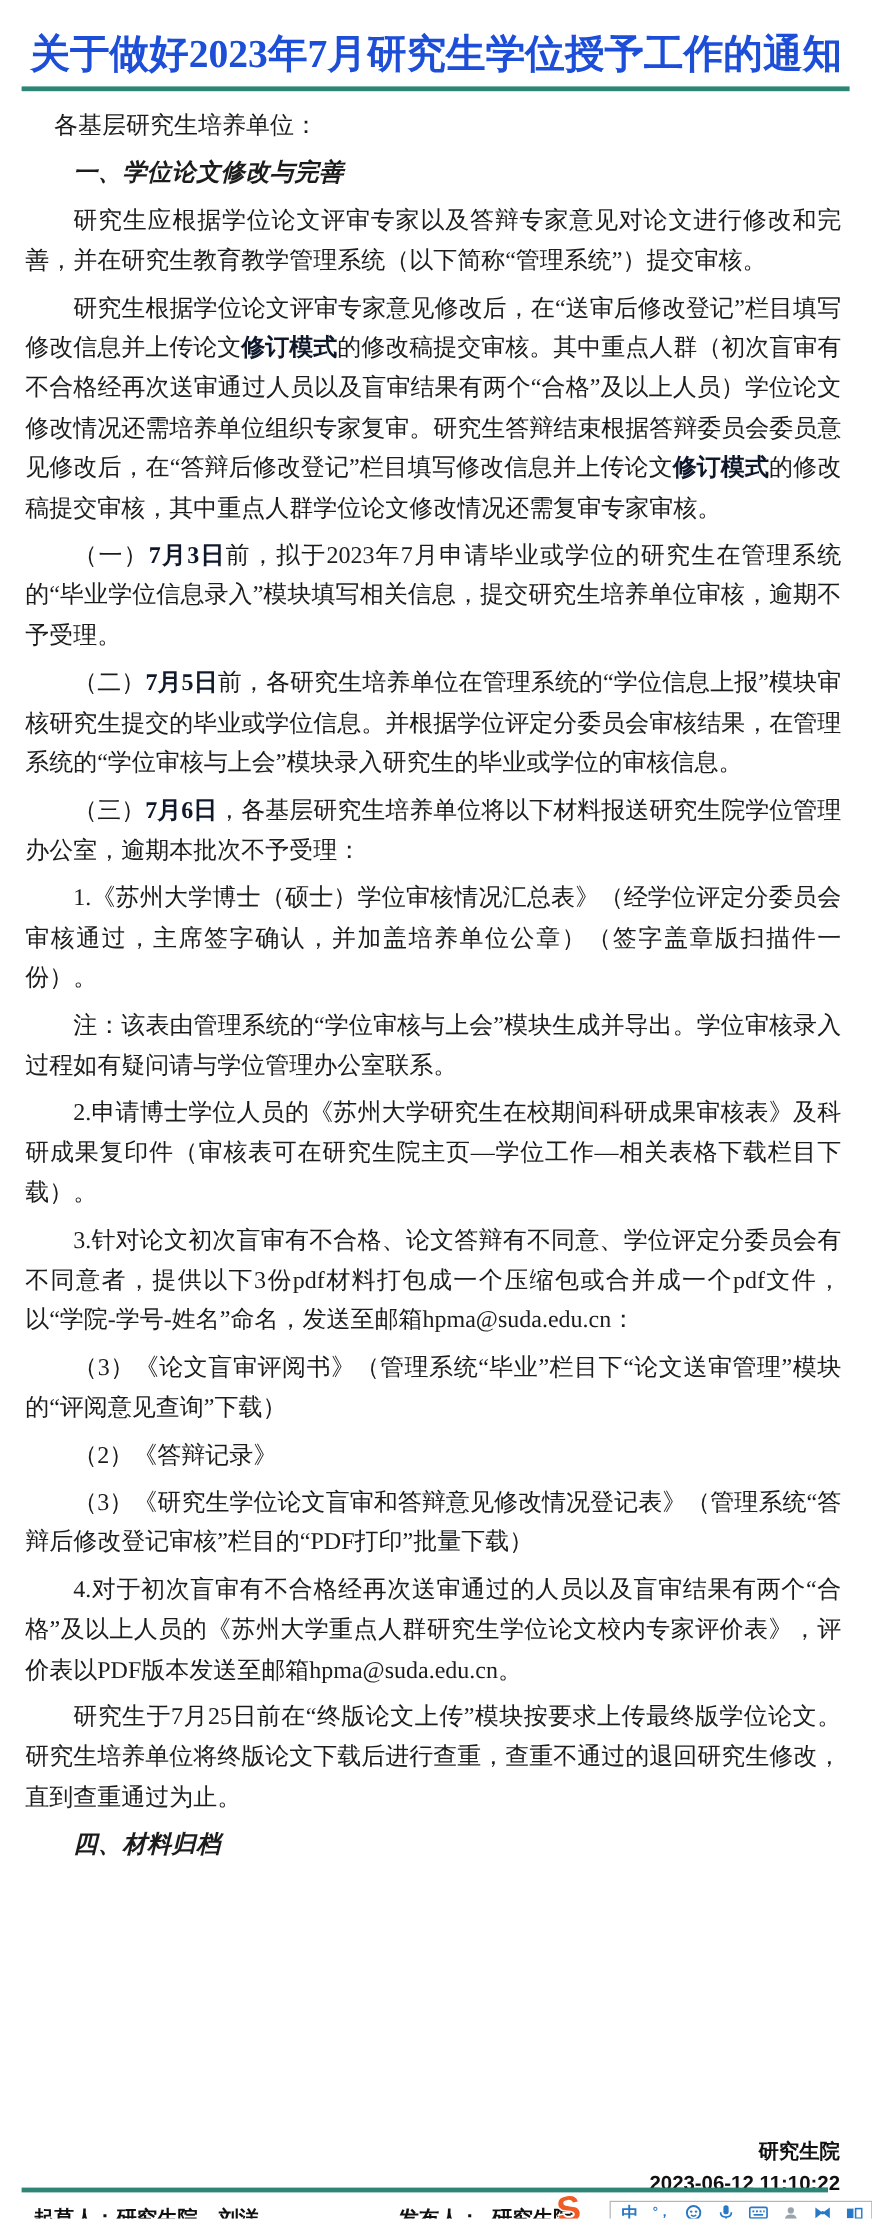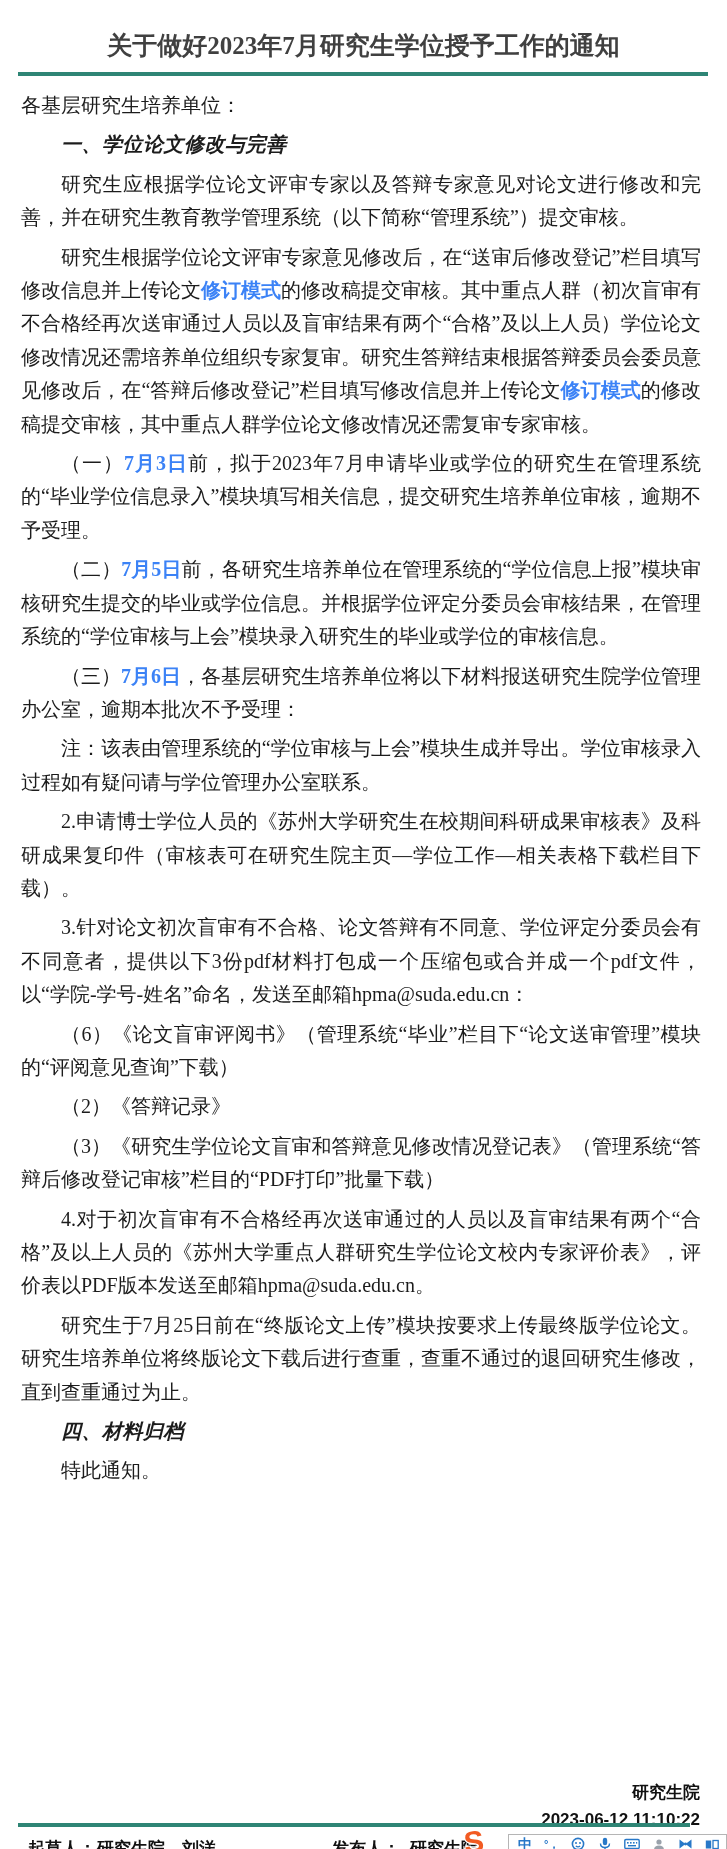--- a/index.html
+++ b/index.html
@@ -1,33 +1,33 @@
 <!DOCTYPE html>
 <html><head>
 <meta charset="utf-8">
 <style>
   html,body{margin:0;padding:0;background:#fff;}
   .page{
     position:relative;width:727px;height:1849px;background:#ffffff;
     overflow:hidden;font-family:"Liberation Serif",serif;color:#1c1c1c;
   }
   .doc-title{
-    margin:27px 18px 7px;text-align:center;font-weight:bold;font-size:25px;
-    line-height:38px;color:#404040;font-family:"Liberation Serif",serif;
+    margin:27px 18px 7px;text-align:center;font-weight:bold;font-size:33px;
+    line-height:38px;color:#1d4ed8;font-family:"Liberation Serif",serif;
   }
   .rule{position:relative;margin-left:18px;width:690px;height:4px;background:#2E8575;}
   .notice-body{
     padding:13px 26px 0 21px;font-size:20px;line-height:33.4px;text-align:justify;
   }
   .notice-body p{margin:0 0 6px 0;text-indent:2em;}
-  .notice-body p.salutation{text-indent:0;}
+  .notice-body p.salutation{text-indent:0;margin-left:24px;}
   .notice-body p.heading{
     font-family:"Liberation Sans",sans-serif;font-weight:bold;letter-spacing:.5px;font-style:italic;
   }
-  .red{color:#3b82f6;font-weight:bold;}
+  .red{color:#0f172a;font-weight:bold;}
   .signoff{
     position:absolute;top:1779px;right:27px;text-align:right;
     font-family:"Liberation Sans",sans-serif;font-weight:bold;font-size:17px;
     line-height:27px;color:#111;
   }
   .bottom-rule{position:absolute;top:1823px;left:18px;width:672px;height:4px;background:#2E8575;}
   .footer-row{
     position:absolute;top:1837px;left:0;width:727px;height:12px;
     font-family:"Liberation Sans",sans-serif;font-weight:bold;font-size:17px;color:#111;
   }
@@ -66,30 +66,30 @@
   <div class="rule"></div>
 
   <div class="notice-body">
       <p class="salutation"><span>各基层研究生培养单位：</span></p>
       <p class="heading"><span>一、学位论文修改与完善</span></p>
       <p class="para"><span>研究生应根据学位论文评审专家以及答辩专家意见对论文进行修改和完善，并在研究生教育教学管理系统（以下简称“管理系统”）提交审核。</span></p>
       <p class="para"><span>研究生根据学位论文评审专家意见修改后，在“送审后修改登记”栏目填写修改信息并上传论文</span><span class="red">修订模式</span><span>的修改稿提交审核。其中重点人群（初次盲审有不合格经再次送审通过人员以及盲审结果有两个“合格”及以上人员）学位论文修改情况还需培养单位组织专家复审。研究生答辩结束根据答辩委员会委员意见修改后，在“答辩后修改登记”栏目填写修改信息并上传论文</span><span class="red">修订模式</span><span>的修改稿提交审核，其中重点人群学位论文修改情况还需复审专家审核。</span></p>
       <p class="para"><span>（一）</span><span class="red">7月3日</span><span>前，拟于2023年7月申请毕业或学位的研究生在管理系统的“毕业学位信息录入”模块填写相关信息，提交研究生培养单位审核，逾期不予受理。</span></p>
       <p class="para"><span>（二）</span><span class="red">7月5日</span><span>前，各研究生培养单位在管理系统的“学位信息上报”模块审核研究生提交的毕业或学位信息。并根据学位评定分委员会审核结果，在管理系统的“学位审核与上会”模块录入研究生的毕业或学位的审核信息。</span></p>
       <p class="para"><span>（三）</span><span class="red">7月6日</span><span>，各基层研究生培养单位将以下材料报送研究生院学位管理办公室，逾期本批次不予受理：</span></p>
+      <p class="para"><span>1.《苏州大学博士（硕士）学位审核情况汇总表》（经学位评定分委员会审核通过，主席签字确认，并加盖培养单位公章）（签字盖章版扫描件一份）。</span></p>
       <p class="para"><span>注：该表由管理系统的“学位审核与上会”模块生成并导出。学位审核录入过程如有疑问请与学位管理办公室联系。</span></p>
       <p class="para"><span>2.申请博士学位人员的《苏州大学研究生在校期间科研成果审核表》及科研成果复印件（审核表可在研究生院主页—学位工作—相关表格下载栏目下载）。</span></p>
       <p class="para"><span>3.针对论文初次盲审有不合格、论文答辩有不同意、学位评定分委员会有不同意者，提供以下3份pdf材料打包成一个压缩包或合并成一个pdf文件，以“学院-学号-姓名”命名，发送至邮箱hpma@suda.edu.cn：</span></p>
-      <p class="para"><span>（6）《论文盲审评阅书》（管理系统“毕业”栏目下“论文送审管理”模块的“评阅意见查询”下载）</span></p>
+      <p class="para"><span>（3）《论文盲审评阅书》（管理系统“毕业”栏目下“论文送审管理”模块的“评阅意见查询”下载）</span></p>
       <p class="para"><span>（2）《答辩记录》</span></p>
       <p class="para"><span>（3）《研究生学位论文盲审和答辩意见修改情况登记表》（管理系统“答辩后修改登记审核”栏目的“PDF打印”批量下载）</span></p>
       <p class="para"><span>4.对于初次盲审有不合格经再次送审通过的人员以及盲审结果有两个“合格”及以上人员的《苏州大学重点人群研究生学位论文校内专家评价表》，评价表以PDF版本发送至邮箱hpma@suda.edu.cn。</span></p>
       <p class="para"><span>研究生于7月25日前在“终版论文上传”模块按要求上传最终版学位论文。研究生培养单位将终版论文下载后进行查重，查重不通过的退回研究生修改，直到查重通过为止。</span></p>
       <p class="heading"><span>四、材料归档</span></p>
-      <p class="para"><span>特此通知。</span></p>
     </div>
 
   <div class="signoff">
     <div>研究生院</div>
     <div>2023-06-12 11:10:22</div>
   </div>
 
   <div class="bottom-rule"></div>
 
   <div class="footer-row">

